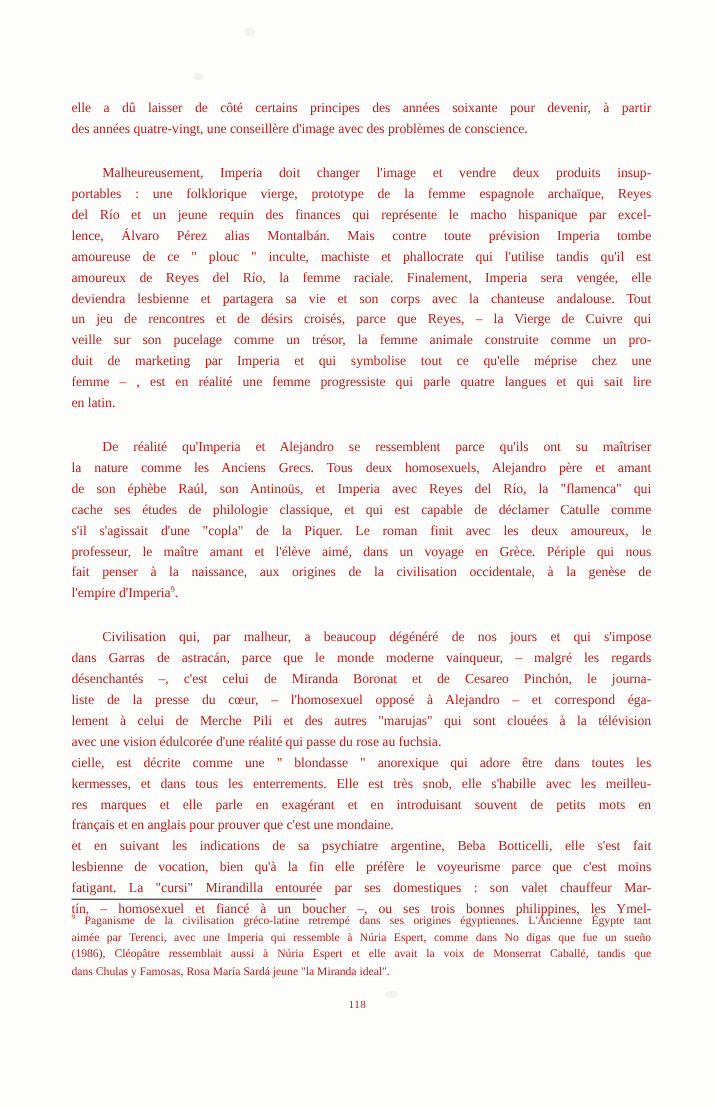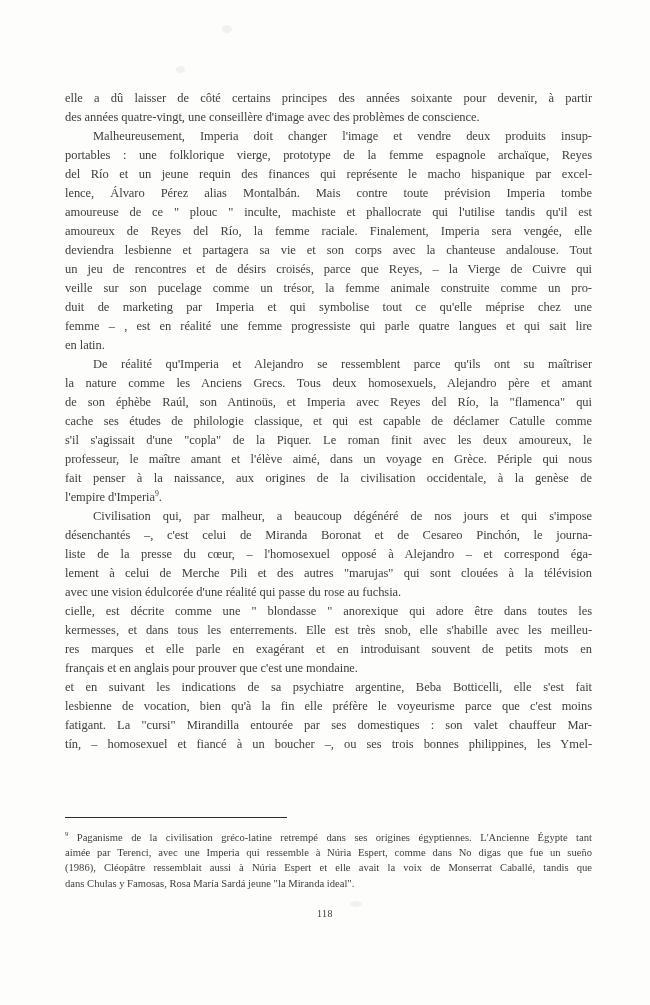--- a/index.html
+++ b/index.html
@@ -7,41 +7,42 @@
     margin: 0;
     padding: 0;
     background: #ffffff;
   }
   .page {
     position: relative;
     width: 650px;
     height: 1005px;
     background: #fdfdfb;
     font-family: "Liberation Serif", "DejaVu Serif", serif;
-    color: #404040;
+    color: #b91c1c;
     overflow: hidden;
   }
   .body-text {
     position: absolute;
     left: 65px;
     top: 89px;
     width: 527px;
     font-size: 12.5px;
     line-height: 19px;
     letter-spacing: -0.05px;
   }
   .line {
     text-align: justify;
     text-align-last: justify;
   }
   .line.last {
     text-align-last: left;
   }
   .line.indent {
     text-indent: 28px;
+    margin-top: 21px;
   }
   .italic {
   }
   sup {
     font-size: 0.62em;
     line-height: 0;
     vertical-align: super;
   }
   .footnote-rule {
     position: absolute;
@@ -110,20 +111,21 @@
         <div class="line"><span>la nature comme les Anciens Grecs. Tous deux homosexuels, Alejandro père et amant</span></div>
         <div class="line"><span>de son éphèbe Raúl, son Antinoüs, et Imperia avec Reyes del Río, la "flamenca" qui</span></div>
         <div class="line"><span>cache ses études de philologie classique, et qui est capable de déclamer Catulle comme</span></div>
         <div class="line"><span>s'il s'agissait d'une "copla" de la Piquer. Le roman finit avec les deux amoureux, le</span></div>
         <div class="line"><span>professeur, le maître amant et l'élève aimé, dans un voyage en Grèce. Périple qui nous</span></div>
         <div class="line"><span>fait penser à la naissance, aux origines de la civilisation occidentale, à la genèse de</span></div>
         <div class="line last"><span>l'empire d'Imperia</span><sup>9</sup><span>.</span></div>
       </div>
       <div>
         <div class="line indent"><span>Civilisation qui, par malheur, a beaucoup dégénéré de nos jours et qui s'impose</span></div>
+        <div class="line"><span>dans </span><span class="italic">Garras de astracán</span><span>, parce que le monde moderne vainqueur, – malgré les regards</span></div>
         <div class="line"><span>désenchantés –, c'est celui de Miranda Boronat et de Cesareo Pinchón, le journa-</span></div>
         <div class="line"><span>liste de la presse du cœur, – l'homosexuel opposé à Alejandro – et correspond éga-</span></div>
         <div class="line"><span>lement à celui de Merche Pili et des autres "marujas" qui sont clouées à la télévision</span></div>
         <div class="line last"><span>avec une vision édulcorée d'une réalité qui passe du rose au fuchsia.</span></div>
       </div>
       <div>
         <div class="line"><span>cielle, est décrite comme une " blondasse " anorexique qui adore être dans toutes les</span></div>
         <div class="line"><span class="italic">kermesses</span><span>, et dans tous les enterrements. Elle est très </span><span class="italic">snob</span><span>, elle s'habille avec les meilleu-</span></div>
         <div class="line"><span>res marques et elle parle en exagérant et en introduisant souvent de petits mots en</span></div>
         <div class="line last"><span>français et en anglais pour prouver que c'est une mondaine.</span></div>

